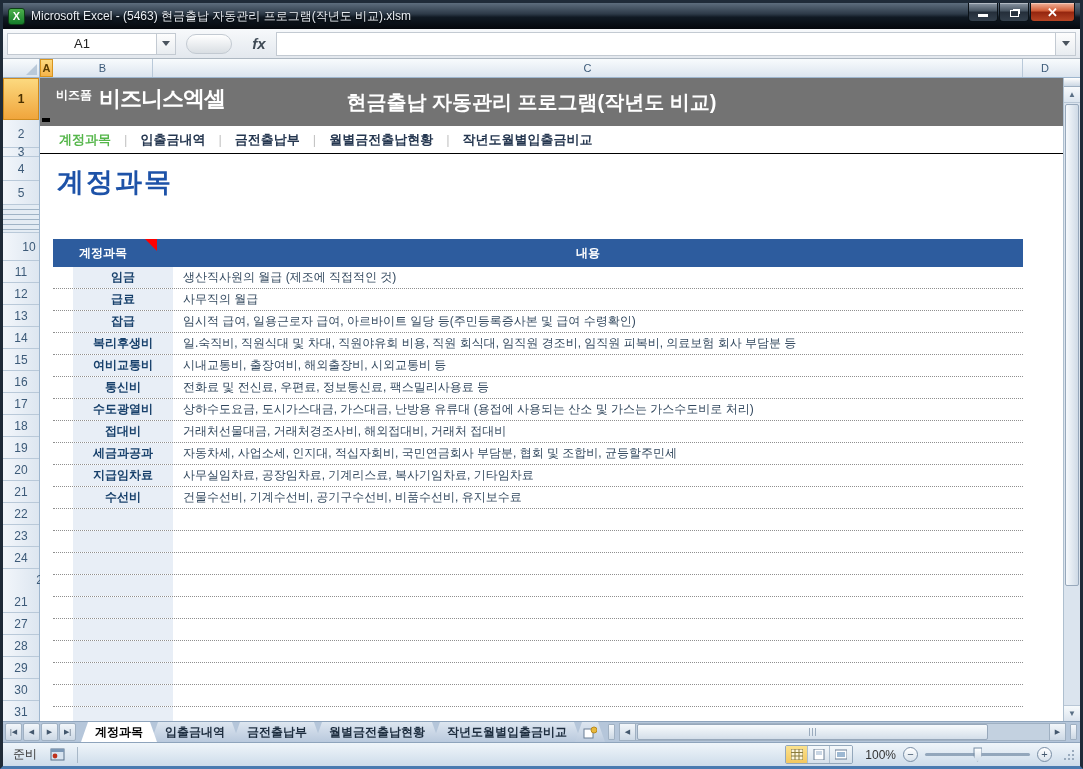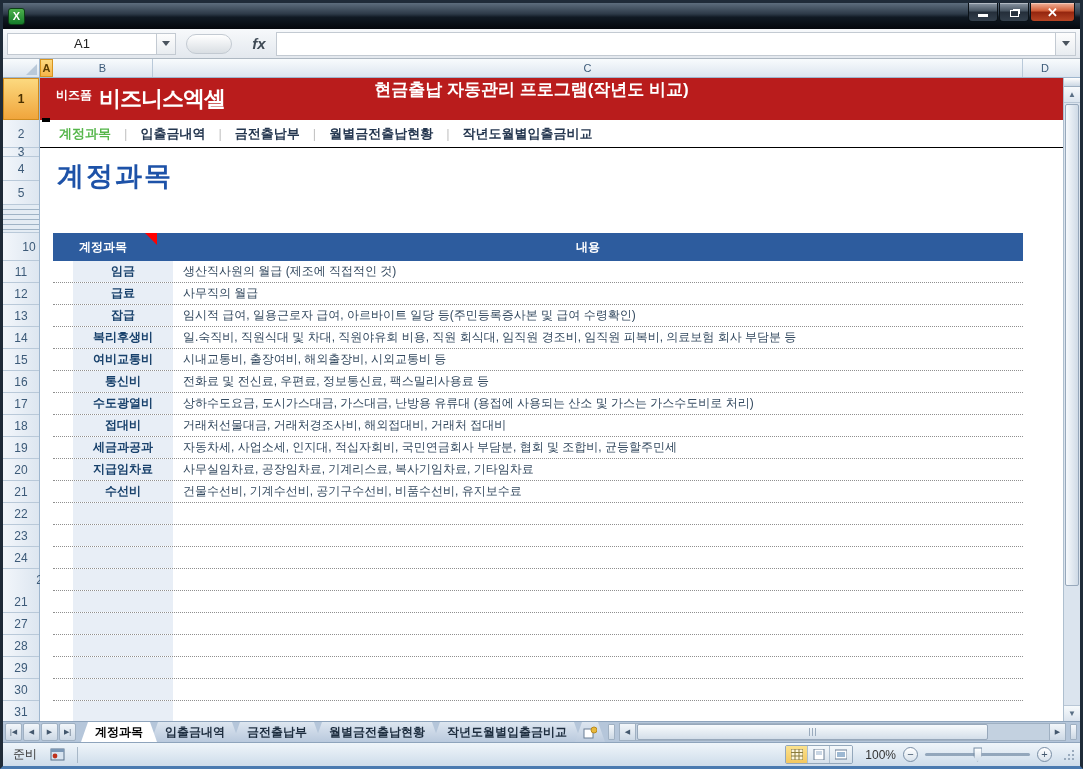--- a/index.html
+++ b/index.html
@@ -47,25 +47,25 @@
 
   
   .main{ flex:1; display:flex; overflow:hidden; }
   .rowheaders{ width:37px; flex:0 0 37px; background:linear-gradient(to right,#f2f6fb,#dde6f0); border-right:1px solid #9eb6ce; font-size:12px; color:#3c5a78; }
   .rowh{ display:flex; align-items:center; justify-content:center; border-bottom:1px solid #b9c9d9; }
   .rowh.selected{ background:linear-gradient(#fcd97f,#f0a53c); border:1px solid #cf8b1e; color:#4a3000; font-weight:bold; }
   .collapsed-rows{ height:28px; border-bottom:1px solid #b9c9d9;
     background:repeating-linear-gradient(to bottom,#e4ecf4 0 4px,#9fb3c6 4px 5px); }
 
   .sheet{ flex:1; background:#fff; position:relative; overflow:hidden; }
-  .banner{ height:42px; background:#b91c1c; display:flex; position:relative; color:#fff; }
+  .banner{ height:48px; background:#737373; display:flex; align-items:center; position:relative; color:#fff; }
   .banner-logo{ position:absolute; left:16px; top:0; height:42px; display:flex; align-items:center; gap:7px; }
   .logo-small{ font-size:12px; font-weight:bold; margin-top:-8px; }
   .logo-large{ font-size:22px; font-weight:bold; letter-spacing:-1px; }
-  .banner-title{ width:100%; text-align:center; padding-left:150px; padding-right:190px; font-size:17px; font-weight:bold; }
+  .banner-title{ width:100%; text-align:center; padding-left:150px; padding-right:190px; font-size:20px; font-weight:bold; }
   .fill-handle{ position:absolute; left:2px; top:40px; width:8px; height:4px; background:#000; z-index:5; }
 
   .navrow{ height:28px; background:#fff; border-bottom:1px solid #000; display:flex; align-items:center; padding-left:6px; font-size:13px; font-weight:bold; }
   .nav-item{ padding:0 13px; color:#24364f; cursor:default; }
   .nav-item.active{ color:#55b64a; }
   .nav-sep{ color:#c4c4c4; font-weight:normal; }
 
   .title-area{ height:85px; position:relative; }
   .page-title{ position:absolute; left:17px; top:10px; font-size:27px; font-weight:bold; color:#1d52a8; letter-spacing:2px; }
 
@@ -123,20 +123,21 @@
     clip-path:polygon(0 0,100% 0,100% 58%,50% 100%,0 58%); }
   .grip{ width:13px; height:14px; margin-left:4px; }
 </style>
 </head>
 <body>
 
 <div class="window">
 
   <div class="titlebar">
     <div class="app-icon">X</div>
+    <div class="title-text">Microsoft Excel - (5463) 현금출납 자동관리 프로그램(작년도 비교).xlsm</div>
     <div class="win-buttons">
       <div class="wbtn min">
           <div class="min-glyph"></div>
         </div>
       <div class="wbtn restore">
           <div class="restore-glyph"></div>
         </div>
       <div class="wbtn close">
           <span>✕</span>
         </div>

